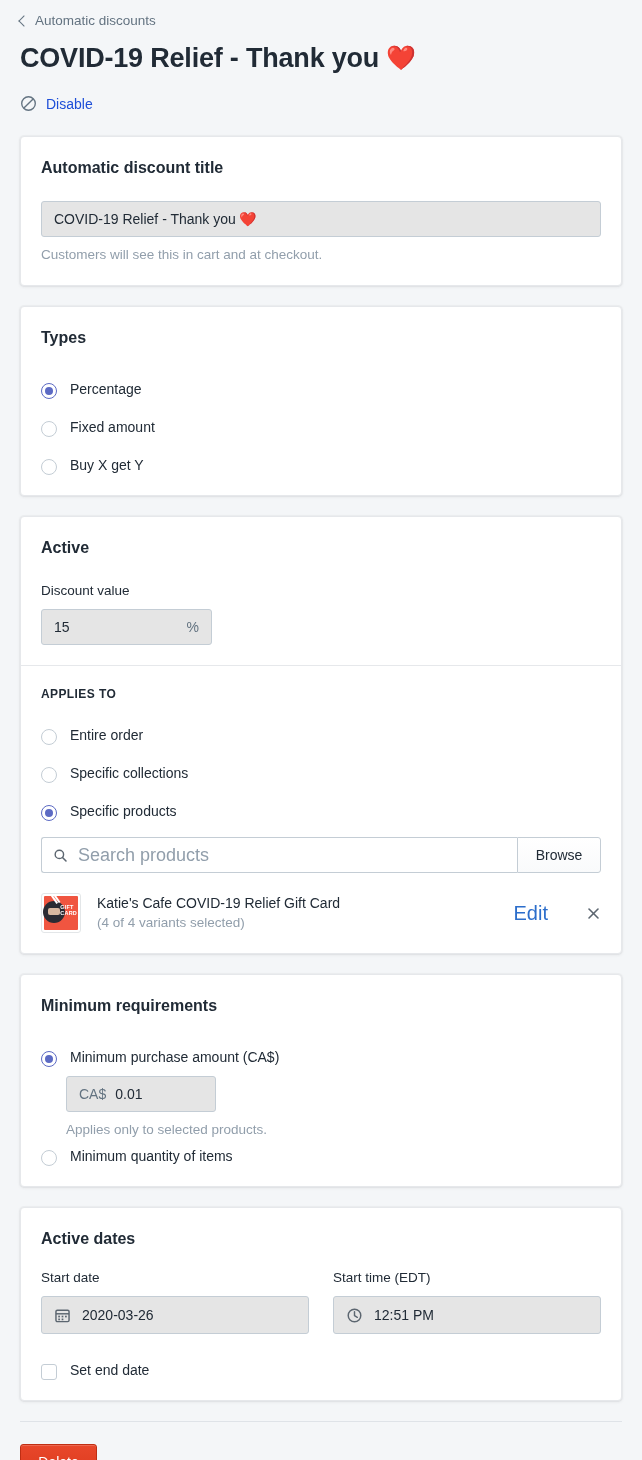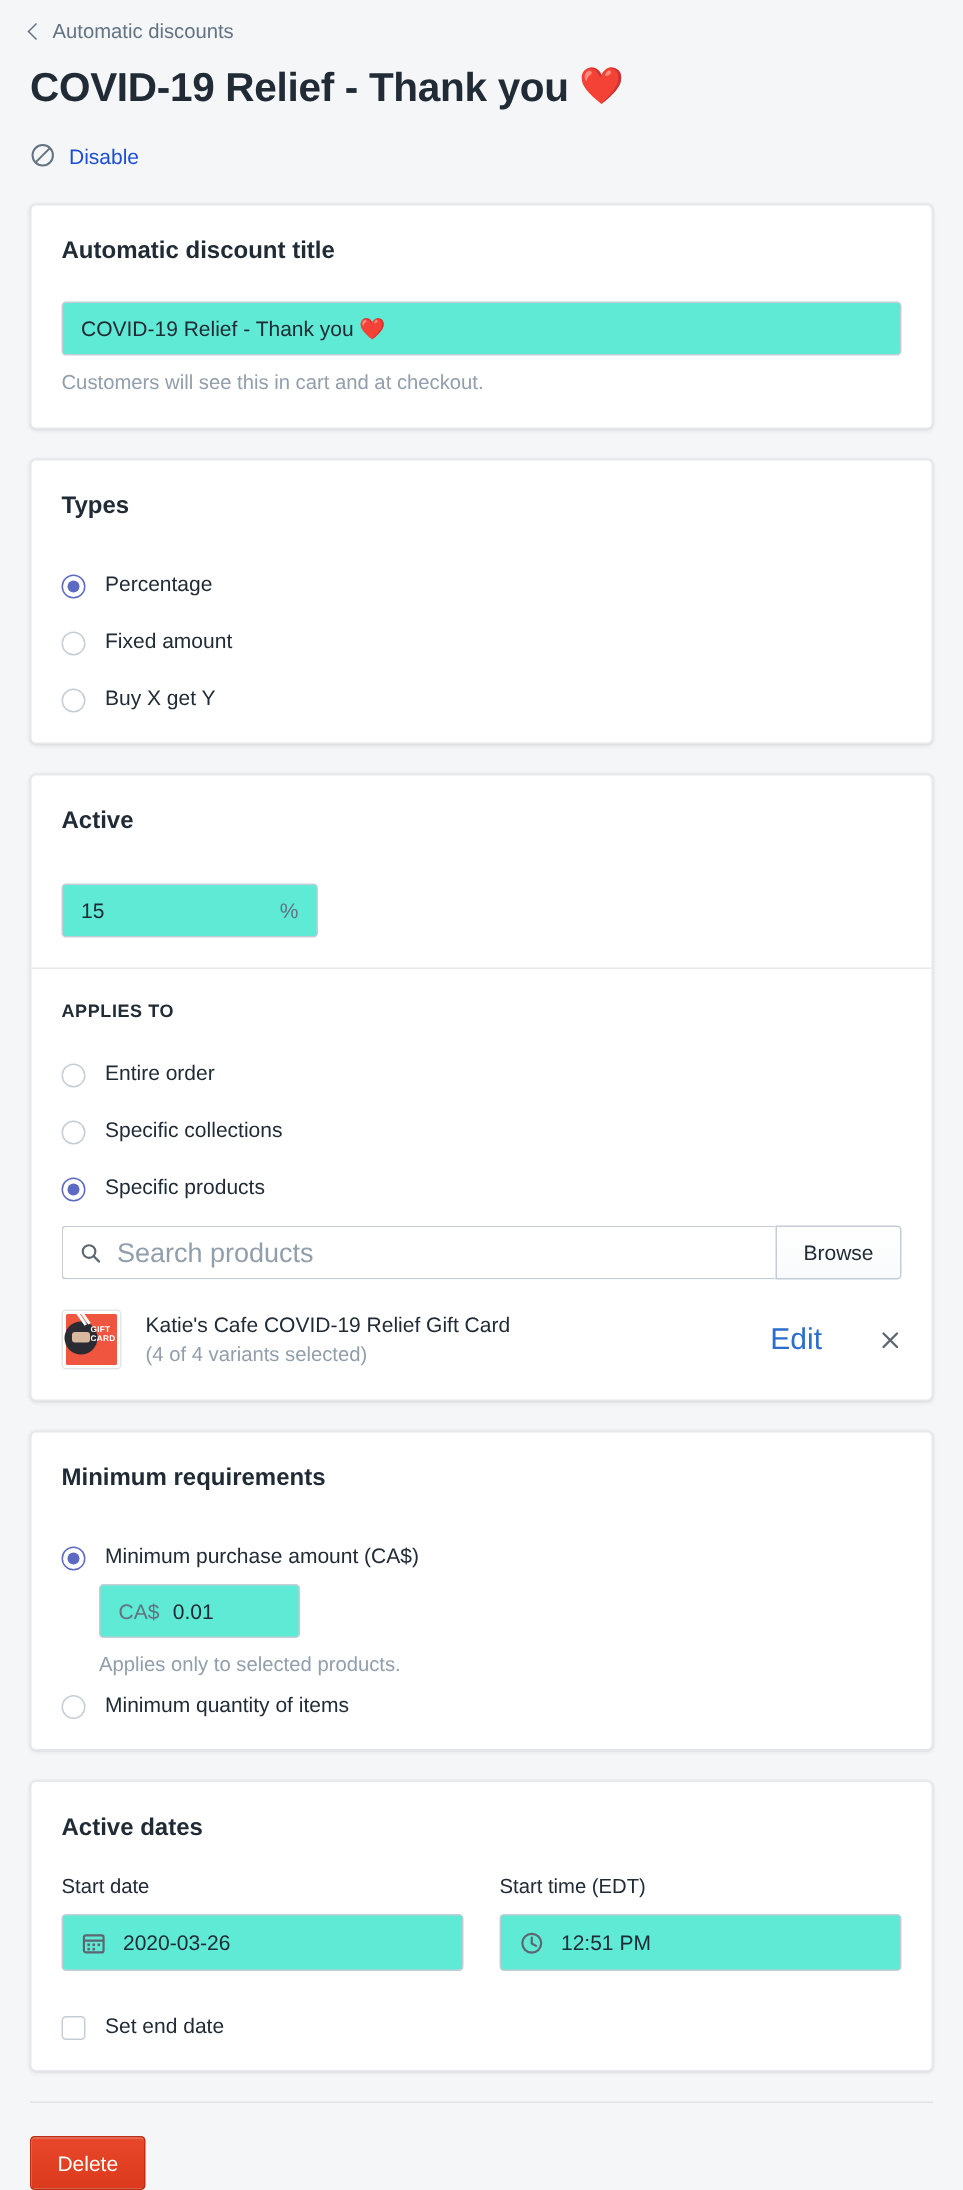--- a/index.html
+++ b/index.html
@@ -50,21 +50,21 @@
   .card-title {
     font-size: 16px; font-weight: 700; color: #212b36;
     margin: 0 0 0 0; line-height: 22px;
   }
   .divider { height: 1px; background: #e6e8eb; width: 100%; }
 
   
   .label { font-size: 13.5px; color: #212b36; line-height: 20px; }
   .helptext { font-size: 13.5px; color: #919eab; line-height: 20px; }
   .textfield {
-    border: 1px solid #c4cdd5; border-radius: 3px; background: #5eead4;
+    border: 1px solid #c4cdd5; border-radius: 3px; background: #e5e5e5;
     height: 36px; display: flex; align-items: center;
     padding: 0 12px; font-size: 14px; color: #212b36;
   }
   .textfield .val { flex: 1; }
   .suffix { color: #637381; font-size: 14px; }
   .prefix { color: #637381; font-size: 14px; margin-right: 9px; }
 
   
   .choice { display: flex; align-items: flex-end; gap: 13px; cursor: pointer; min-height: 26px; }
   .radio {
@@ -213,20 +213,21 @@
         <span class="radio"></span>
         <span class="choice-label">Buy X get Y</span>
       </div>
     </div>
   </div>
 
   <div class="card">
     <div class="card-pad">
       <div class="card-title">Active</div>
       <div style="height:22px"></div>
+      <div class="label">Discount value</div>
       <div class="textfield" style="width:171px;margin-top:8px">
         <span class="val">15</span>
         <span class="suffix">%</span>
       </div>
     </div>
 
     <div class="divider"></div>
 
     <div class="card-pad">
       <div class="section-head">APPLIES TO</div>
@@ -284,21 +285,21 @@
   <div class="card">
     <div class="card-pad">
       <div class="card-title">Minimum requirements</div>
       <div style="height:24px"></div>
 
       <div class="choice">
         <span class="radio checked"></span>
         <span class="choice-label">Minimum purchase amount (CA$)</span>
       </div>
 
-      <div class="textfield" style="width:134px;margin:9px 0 0 25px">
+      <div class="textfield" style="width:150px;margin:9px 0 0 25px">
         <span class="prefix">CA$</span>
         <span class="val">0.01</span>
       </div>
       <div class="helptext" style="margin:8px 0 0 25px">Applies only to selected products.</div>
 
       <div class="choice" style="margin-top:0">
         <span class="radio"></span>
         <span class="choice-label">Minimum quantity of items</span>
       </div>
     </div>

